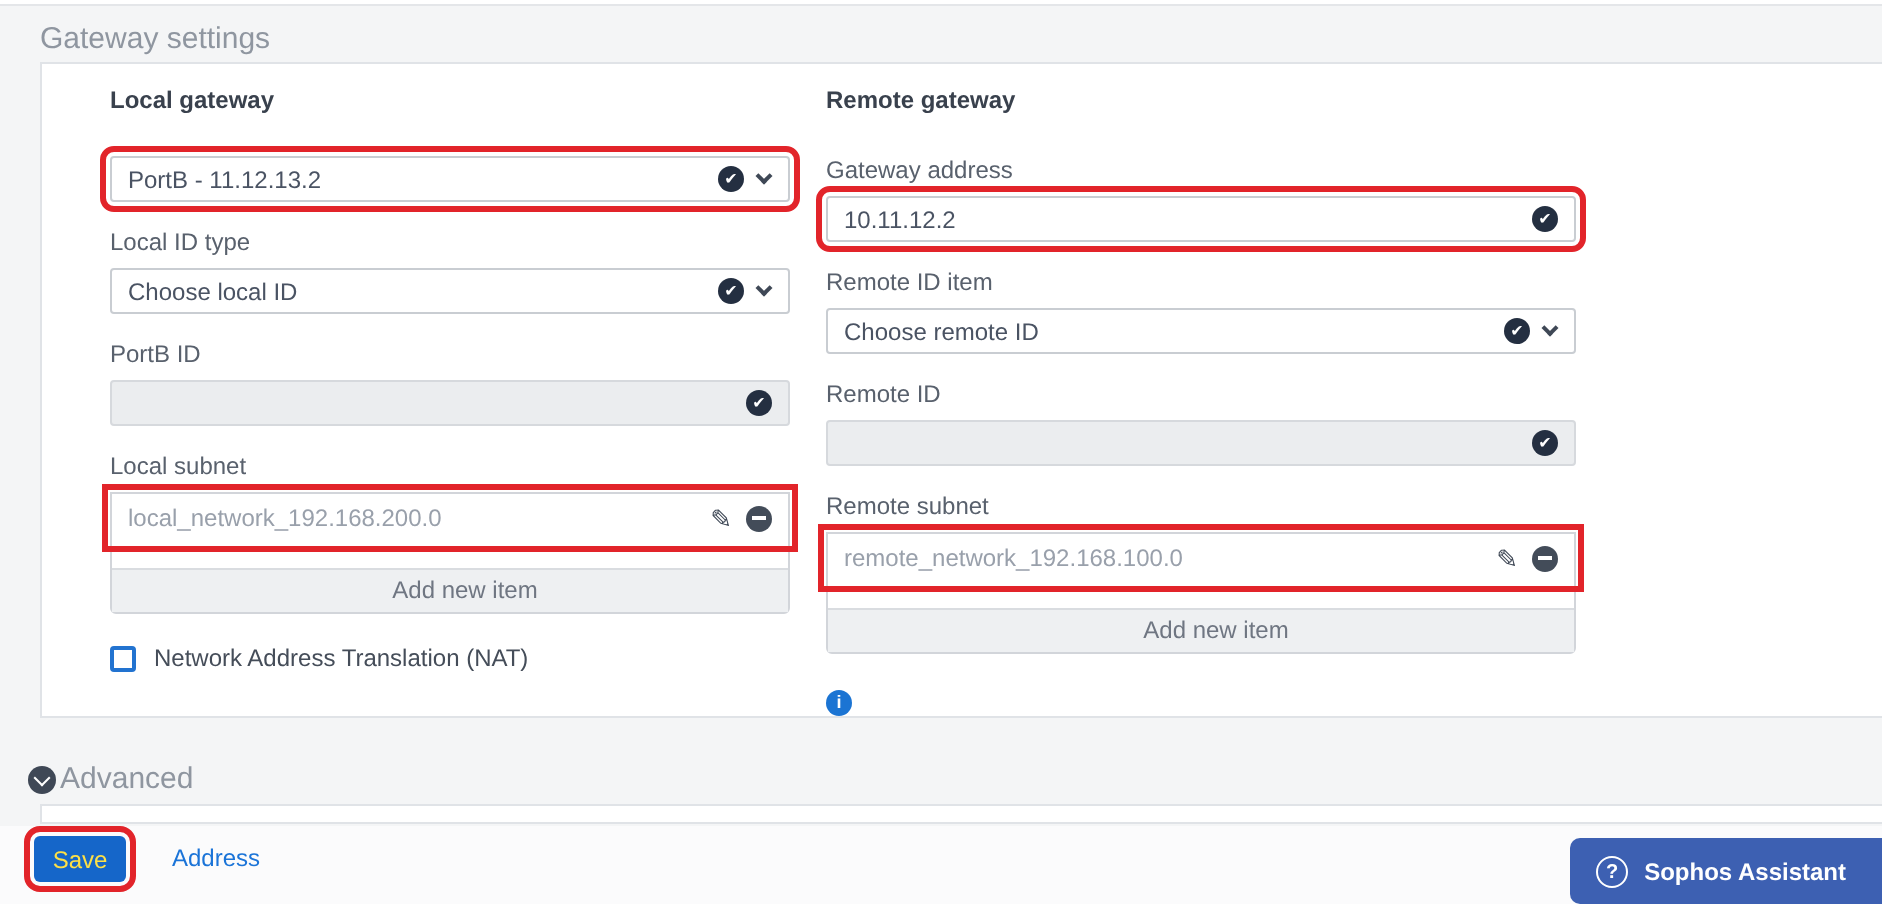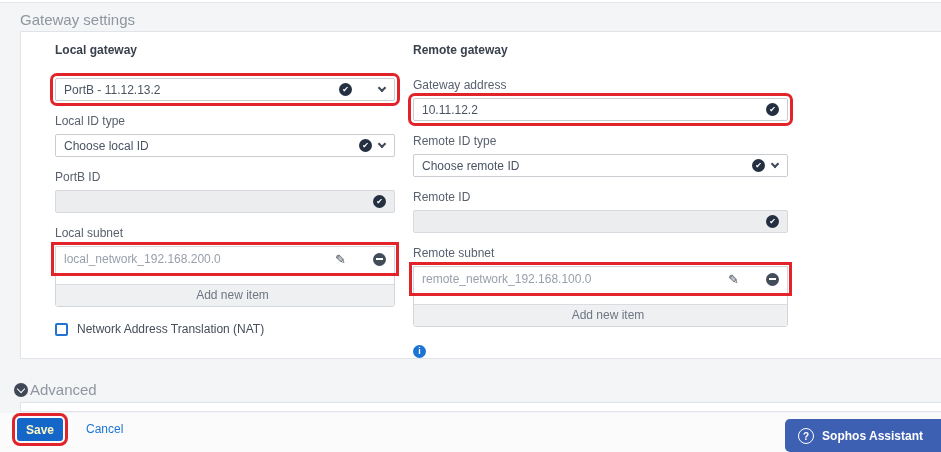--- a/index.html
+++ b/index.html
@@ -30,21 +30,21 @@
   .field { margin-top: 13px; }
   .field.first { margin-top: 21px; }
   .field-label { display: block; font-size: 12px; color: #59616d; margin-bottom: 6px; }
   .control {
     height: 23px; border: 1px solid #c9cdd2; background: #fff; border-radius: 2px;
     display: flex; align-items: center; padding: 0 8px;
     font-size: 12px; color: #4a5363;
   }
   .control.disabled { background: #ebedef; border-color: #d6d9dd; }
   .spacer { flex: 1; }
-  .hl { outline: 3px solid #e2242a; outline-offset: 2px; gap: 20px; }
+  .hl { outline: 3px solid #e2242a; outline-offset: 2px; }
   .check-icon {
     width: 13px; height: 13px; border-radius: 50%; background: #242f41;
     color: #fff; font-size: 8px; line-height: 13px; text-align: center; flex: none;
   }
   .chevron-down {
     width: 6px; height: 6px; border-right: 2px solid #3f4856; border-bottom: 2px solid #3f4856;
     transform: rotate(45deg); margin: -4px 1px 0 7px; flex: none;
   }
   .subnet-list { border: 1px solid #d2d5da; border-radius: 0 0 3px 3px; background: #fff; }
   .subnet-item {
@@ -86,21 +86,21 @@
     border-right: 1.5px solid #fff; border-bottom: 1.5px solid #fff; transform: rotate(45deg);
   }
   .advanced-label { font-size: 15px; color: #8f96a0; margin-left: 2px; }
   .advanced-card {
     position: absolute; top: 402px; left: 20px; width: 921px; height: 10px;
     background: #fff; border: 1px solid #e0e3e7; border-right: none;
   }
   .footer { position: absolute; left: 0; right: 0; bottom: 0; height: 39px; background: #fbfbfc; }
   .save-btn {
     position: absolute; left: 17px; top: 5px; width: 46px; height: 23px;
-    background: #1566c9; color: #fef9c3; font-size: 12px; font-weight: bold;
+    background: #1566c9; color: #fde047; font-size: 12px; font-weight: normal;
     border: none; border-radius: 3px; cursor: pointer;
     font-family: "Liberation Sans", sans-serif;
   }
   .cancel-link {
     position: absolute; left: 86px; top: 9px; font-size: 12px; color: #1b74d8; cursor: pointer;
   }
   .assistant-btn {
     position: absolute; right: 0; top: 419px; height: 33px; padding: 0 18px 0 13px;
     background: #3d60b2; border: none; border-radius: 5px 0 0 5px;
     display: flex; align-items: center; cursor: pointer;
@@ -180,21 +180,21 @@
       <div class="field first">
         <span class="field-label">Gateway address</span>
         <div class="control hl">
           <span>10.11.12.2</span>
           <span class="spacer"></span>
           <span class="check-icon">✔</span>
         </div>
       </div>
 
       <div class="field">
-        <span class="field-label">Remote ID type</span>
+        <span class="field-label">Remote ID item</span>
         <div class="control">
           <span>Choose remote ID</span>
           <span class="spacer"></span>
           <span class="check-icon">✔</span>
           <span class="chevron-down"></span>
         </div>
       </div>
 
       <div class="field">
         <span class="field-label">Remote ID</span>
@@ -228,19 +228,19 @@
 
 <div class="advanced-row">
   <span class="adv-circle"></span>
   <span class="advanced-label">Advanced</span>
 </div>
 
 <div class="advanced-card"></div>
 
 <div class="footer">
   <button class="save-btn hl">Save</button>
-  <span class="cancel-link">Cancel</span>
+  <span class="cancel-link">Address</span>
 </div>
 
 <button class="assistant-btn">
   <span class="assistant-qicon">?</span>
   <span class="assistant-label">Sophos Assistant</span>
 </button>
 
 </body></html>

